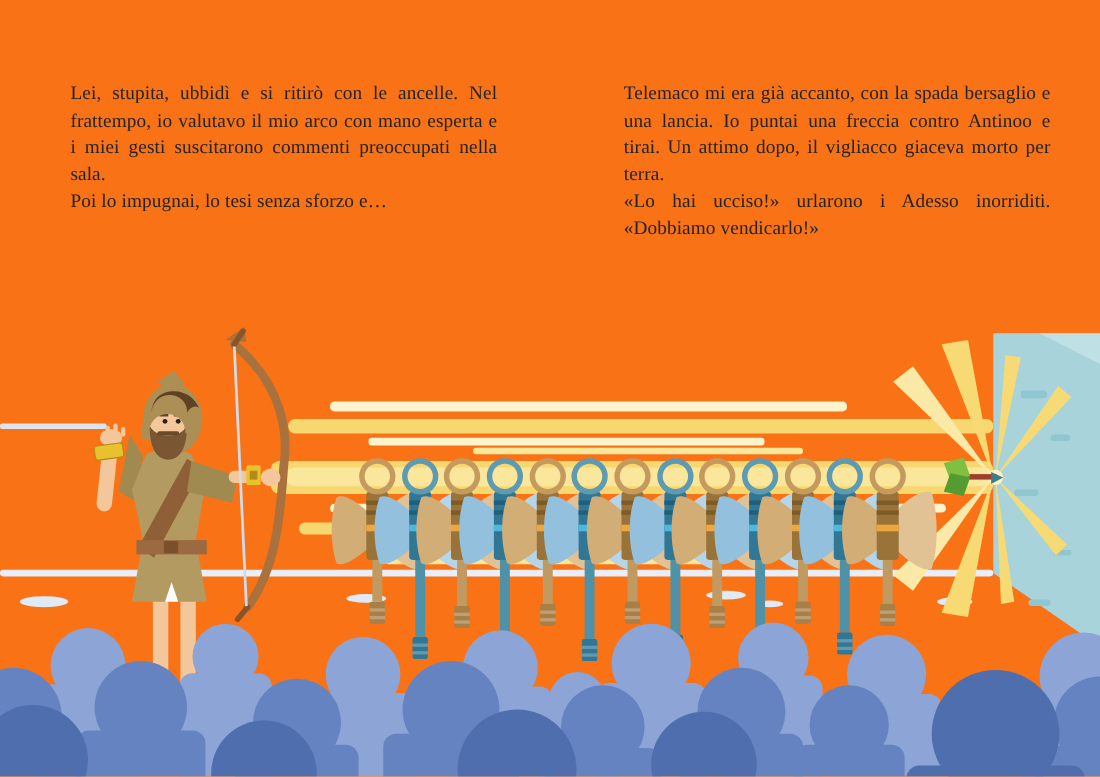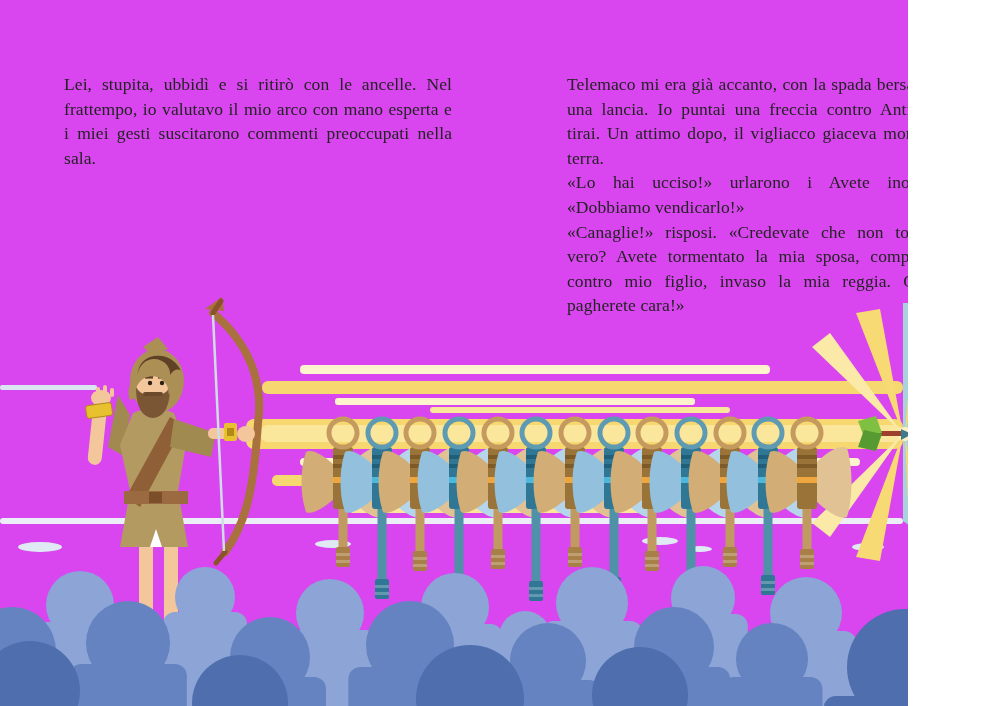--- a/index.html
+++ b/index.html
@@ -1,37 +1,37 @@
 <!DOCTYPE html>
 <html style="--text: #232323; --streakMain: #f7d76f; --streakLight: #fbe79b; --streakPale: #fdf3cd; --wall: #a9d3da; --wallLight: #bfe0e4; --wallSpot: #8fc6cf; --burst: #f8da74; --burstLight: #fbe9a8; --glow: #fdf2c4; --arrowShaft: #9c3f2c; --arrowHead: #3e7c8c; --fletchLight: #7fc043; --fletchDark: #569b31; --crowdBack: #8ca4d6; --crowdMid: #6583c0; --crowdFront: #4e6eae; --skin: #f3c69c; --skinShade: #e3ac7d; --tunic: #b39a61; --tunicDark: #a08a50; --hood: #ab8f55; --sash: #8f6038; --belt: #9c6a40; --buckle: #7a4f2a; --hair: #5f4126; --beard: #7b5635; --mustache: #6b4a2c; --gold: #e7c12e; --goldDark: #b18a18; --bow: #a9713d; --bowDark: #8a5428; --bowstring: #cfdce8; --bandBlue: #d9e6f2; --bandLav: #ebeef6; --smudge: #dfeaf4;"><head>
 <meta charset="utf-8">
 <style>
   html,body{margin:0;padding:0;}
   body{width:1000px;height:706px;background:#ffffff;font-family:"Liberation Serif",serif;}
-  .page{position:relative;width:908px;height:706px;background:#d946ef;overflow:hidden;text-decoration:underline;}
+  .page{position:relative;width:1000px;height:706px;background:#f97316;overflow:hidden;text-decoration:underline;}
   .text-col{position:absolute;top:72px;width:388px;color:var(--text,#232323);
     font-size:17.5px;line-height:24.6px;text-align:justify;letter-spacing:.1px;}
   .text-col p{margin:0;}
   .col-left{left:64px;}
   .col-right{left:567px;}
   .illustration{position:absolute;left:0;top:295px;width:1000px;height:411px;}
 </style>
 </head>
 <body>
 
 <div class="page">
 
   <div class="text-col col-left">
     <p>Lei, stupita, ubbidì e si ritirò con le ancelle. Nel frattempo, io valutavo il mio arco con mano esperta e i miei gesti suscitarono commenti preoccupati nella sala.</p>
+    <p>Poi lo impugnai, lo tesi senza sforzo e…</p>
   </div>
 
   <div class="text-col col-right">
     <p>Telemaco mi era già accanto, con la spada bersaglio e una lancia. Io puntai una freccia contro Antinoo e tirai. Un attimo dopo, il vigliacco giaceva morto per terra.</p>
-    <p>«Lo hai ucciso!» urlarono i Avete inorriditi. «Dobbiamo vendicarlo!»</p>
-    <p>«Canaglie!» risposi. «Credevate che non tornassi, vero? Avete tormentato la mia sposa, complottato contro mio figlio, invaso la mia reggia. Ora la pagherete cara!»</p>
+    <p>«Lo hai ucciso!» urlarono i Adesso inorriditi. «Dobbiamo vendicarlo!»</p>
   </div>
 
   <svg class="illustration" viewBox="0 0 1000 411">
 
     <g>
       <rect x="0" y="90" width="97" height="5" rx="2" style="fill:var(--bandBlue)"></rect>
       <rect x="0" y="223" width="903" height="6" rx="3" style="fill:var(--bandLav)"></rect>
       <ellipse cx="40" cy="252" rx="22" ry="5" style="fill:var(--smudge)"></ellipse>
       <ellipse cx="333" cy="249" rx="18" ry="4" style="fill:var(--smudge)"></ellipse>
       <ellipse cx="660" cy="246" rx="18" ry="4" style="fill:var(--smudge)"></ellipse>

